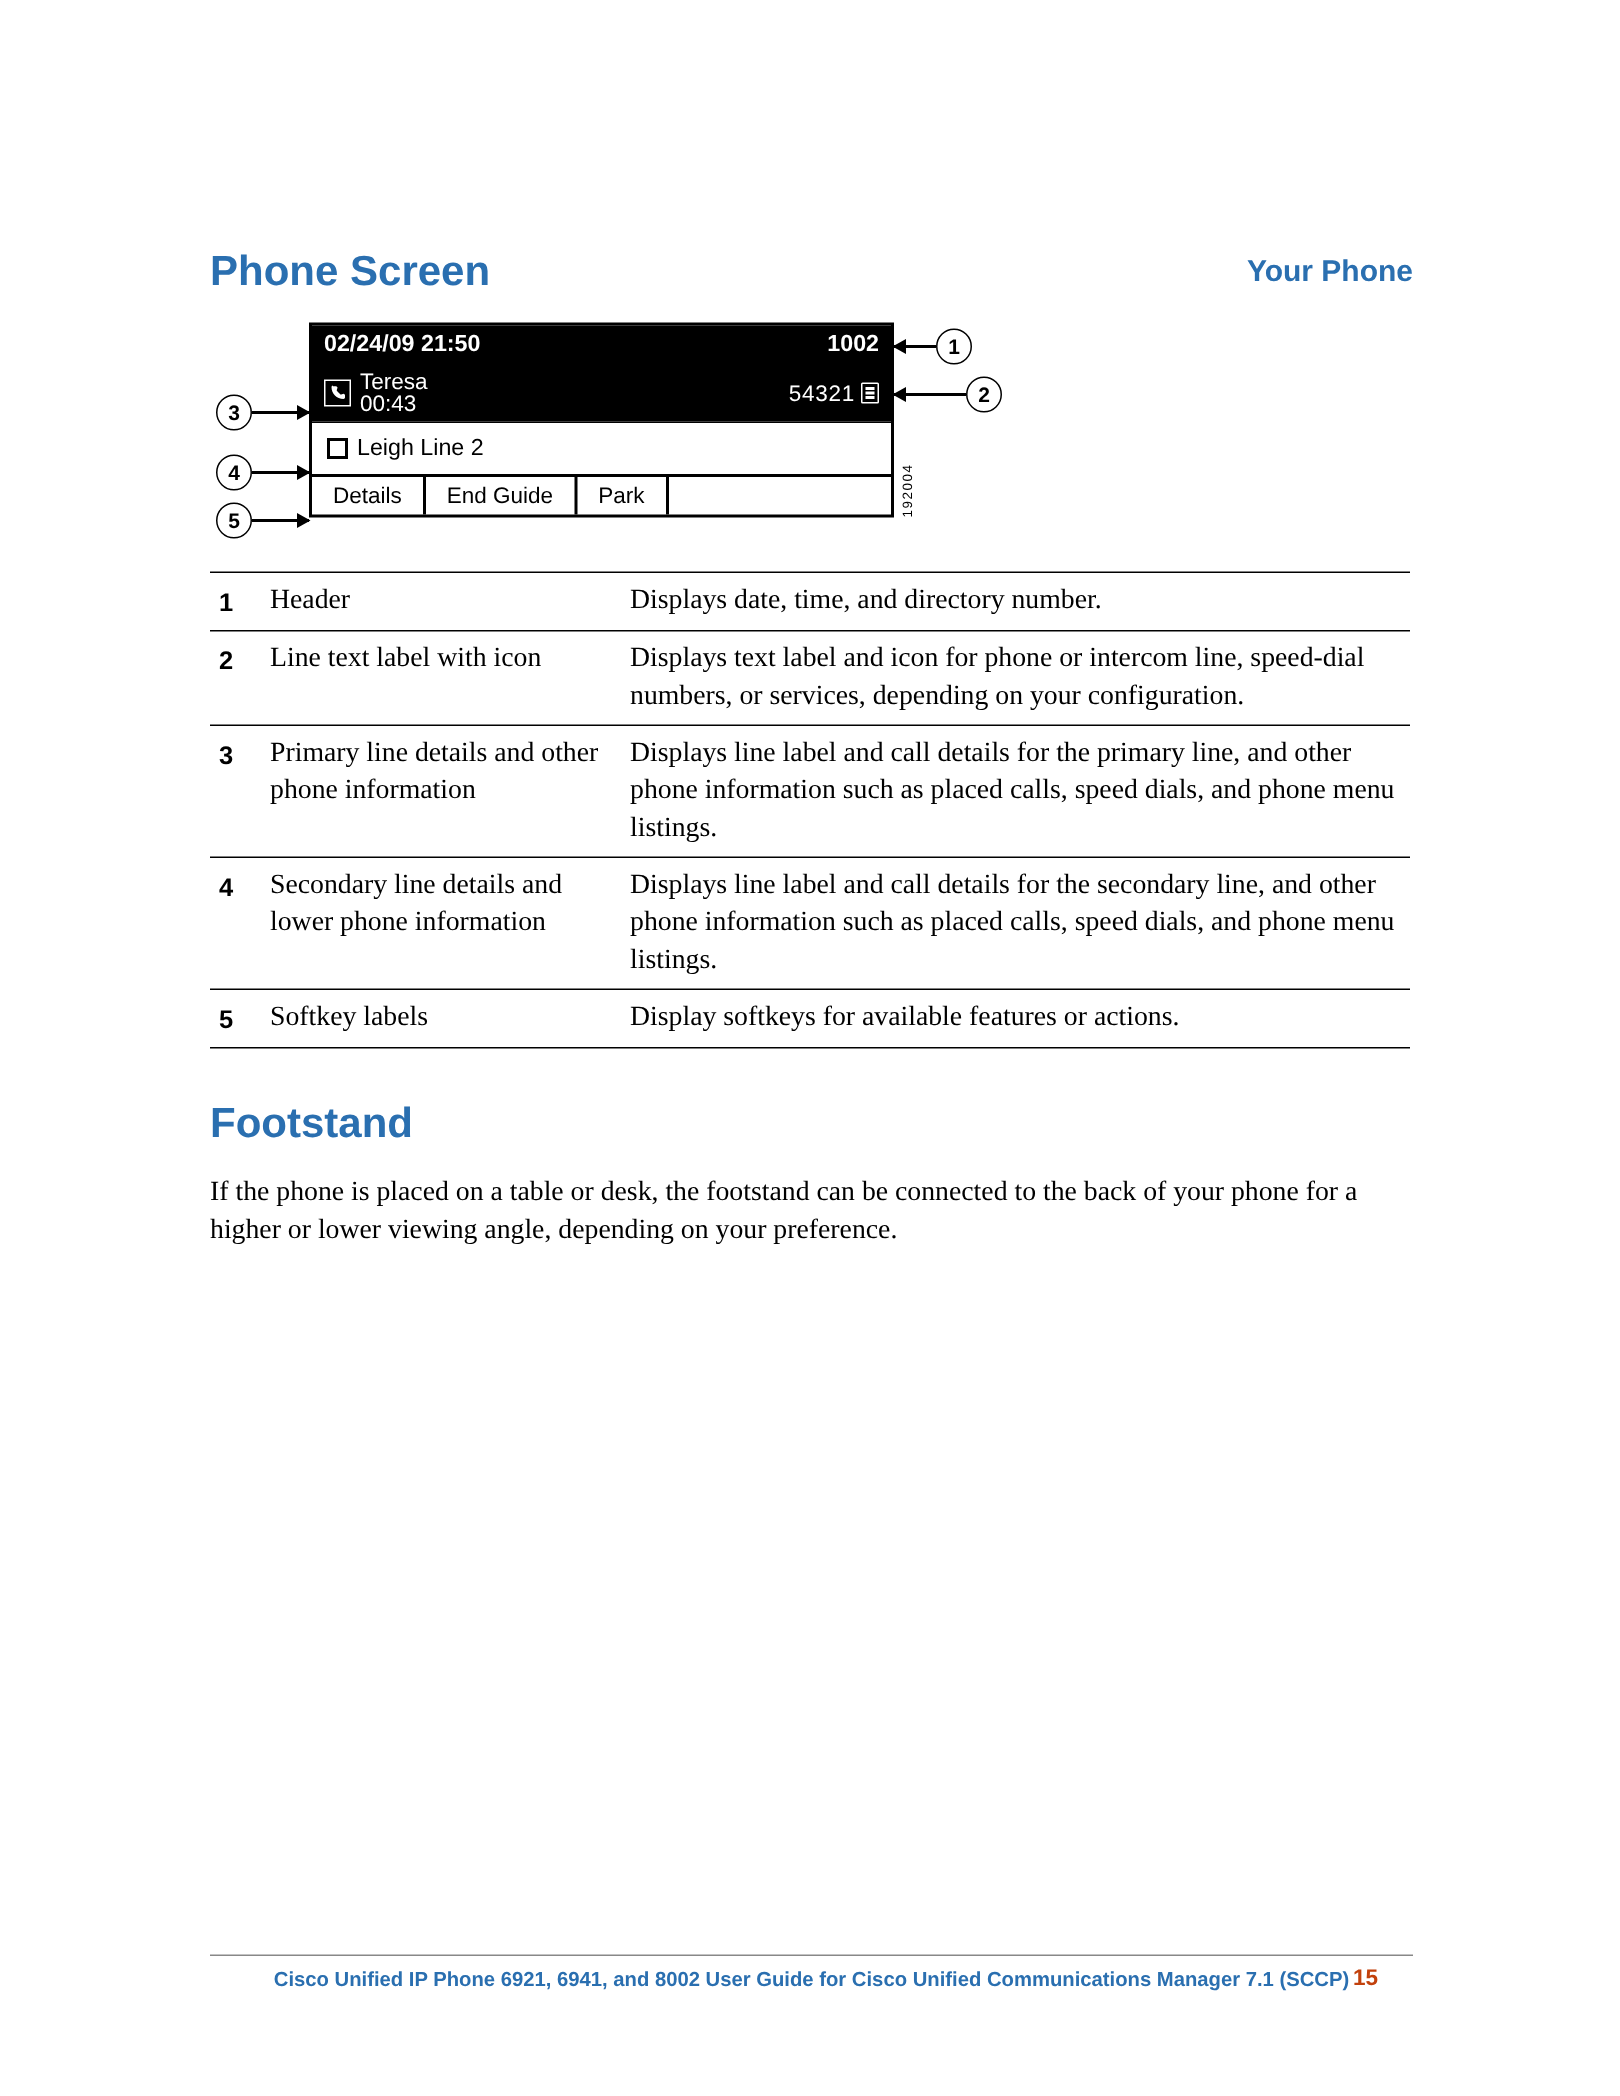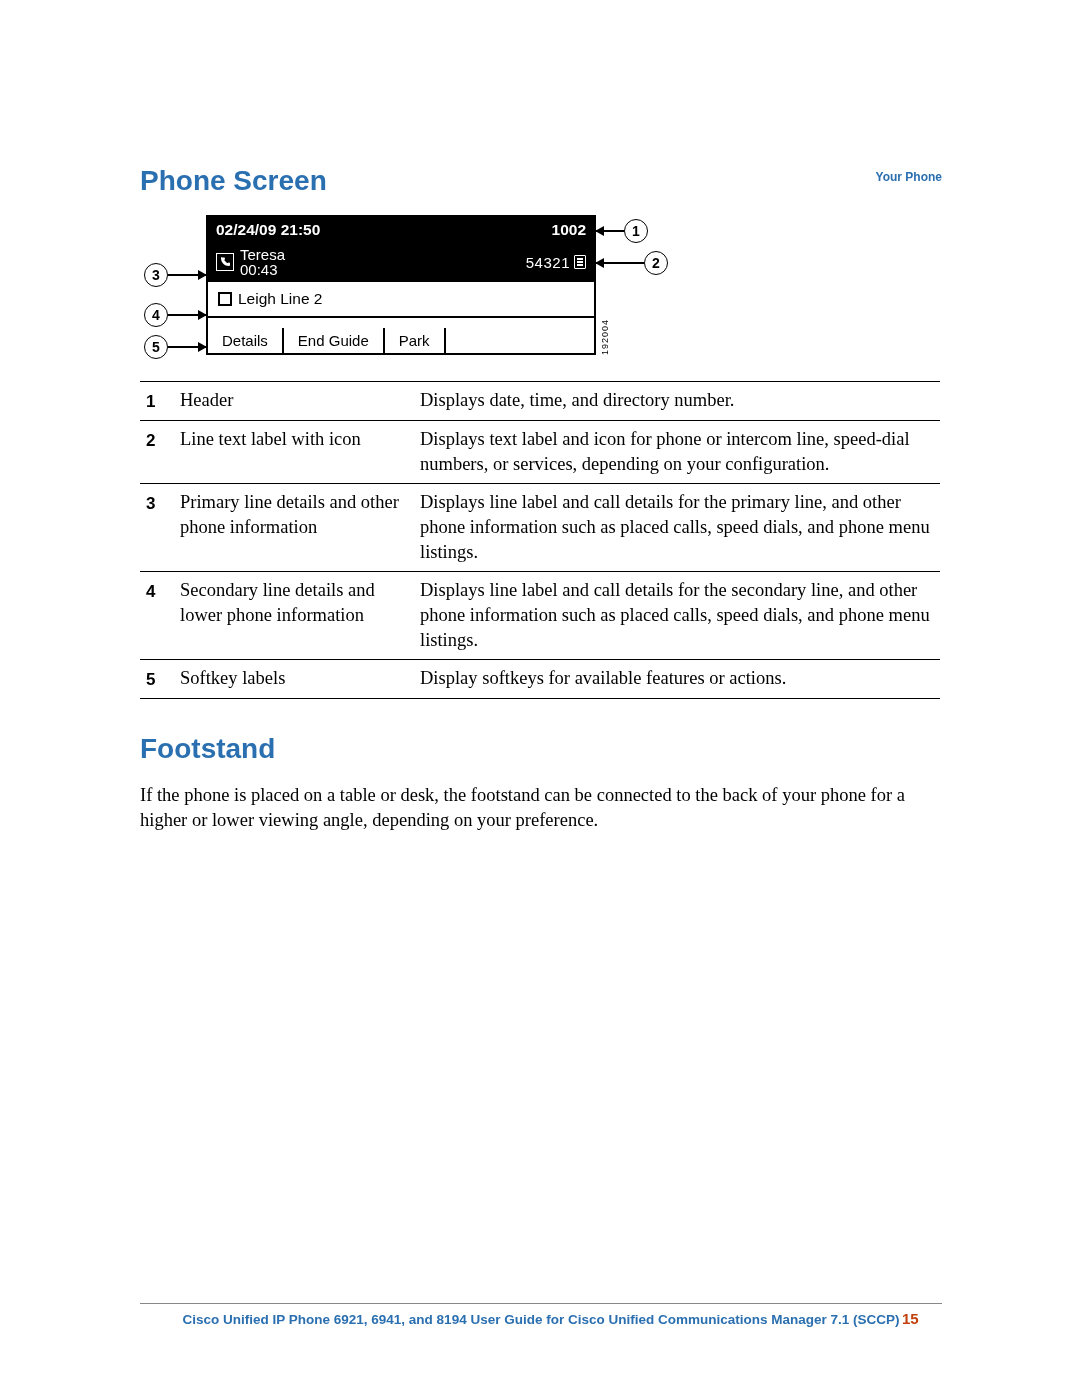--- a/index.html
+++ b/index.html
@@ -1,38 +1,38 @@
 <!DOCTYPE html>
 <html><head>
 <meta charset="utf-8">
 <style>
   * { box-sizing: border-box; margin: 0; padding: 0; }
   html, body { width: 1080px; height: 1397px; background: #fff; font-family: Georgia, 'Times New Roman', serif; color: #000; }
   .page { position: relative; width: 1080px; height: 1397px; padding: 165px 140px 0 140px; }
-  .breadcrumb { position: absolute; top: 170px; right: 138px; font-family: Arial, Helvetica, sans-serif; font-weight: bold; font-size: 12px; color: #2a6fb0; }
+  .breadcrumb { position: absolute; top: 170px; right: 138px; font-family: Arial, Helvetica, sans-serif; font-weight: bold; font-size: 20px; color: #2a6fb0; }
   .sec-title { font-family: Arial, Helvetica, sans-serif; font-weight: bold; font-size: 28px; color: #2a6fb0; margin-bottom: 18px; }
   .sec-title.footstand { margin-top: 34px; }
   .body-text { font-size: 18.5px; line-height: 1.35; }
   .figure-wrap { margin: 10px 0 22px 4px; display: flex; align-items: flex-start; }
   .callouts-left { display: flex; flex-direction: column; justify-content: flex-start; }
   .screen-box { border: 2.5px solid #000; background: #fff; width: 390px; position: relative; }
   .screen-box .row { border-top: 1px solid #000; }
   .hdr { background: #000; color: #fff; font-family: Arial, Helvetica, sans-serif; font-weight: bold; font-size: 15.5px; display: flex; justify-content: space-between; padding: 4px 8px 5px 8px; }
   .primary { background: #000; color: #fff; display: flex; align-items: center; gap: 20px; padding: 3px 8px 4px 8px; font-family: Arial, Helvetica, sans-serif; font-size: 15px; }
   .primary .pleft { display: flex; align-items: center; gap: 6px; }
   .primary .ptxt { display: flex; flex-direction: column; line-height: 1.0; }
   .primary .ext { margin-left: auto; font-weight: normal; display:flex; align-items:center; gap:4px; letter-spacing:0.5px; }
   .phone-icon { width: 18px; height: 18px; border: 1.5px solid #fff; display:flex; align-items:center; justify-content:center; }
   .dir-icon { width: 12px; height: 14px; border:1.5px solid #fff; border-radius:1px; position:relative; }
   .dir-icon::before{content:"";position:absolute;left:2px;top:2px;right:2px;height:1.5px;background:#fff;box-shadow:0 3px 0 #fff,0 6px 0 #fff;}
   .secondary { display: flex; align-items: center; gap: 6px; padding: 8px 10px; font-family: Arial, Helvetica, sans-serif; font-size: 15.5px; }
   .sec-icon { width: 14px; height: 14px; border: 2px solid #000; display:inline-block; position:relative; }
   .sec-icon::after{content:"";position:absolute;left:1px;top:1px;width:10px;height:7px;border-bottom:2px solid #000;border-right:2px solid #000;transform:rotate(-40deg);display:none;}
   .softkeys { display: flex; border-top: 2px solid #000; }
-  .softkeys .sk { flex: 0 0 auto; padding: 4px 14px; font-family: Arial, Helvetica, sans-serif; font-size: 15px; border-right: 2px solid #000; margin-top: 10px; }
+  .softkeys .sk { flex: 0 0 auto; padding: 4px 14px; font-family: Arial, Helvetica, sans-serif; font-size: 15px; border-right: 2px solid #000; }
   .figno-right { position: absolute; right: -16px; bottom: -2px; font-family: Arial, sans-serif; font-size: 9px; letter-spacing: 1px; writing-mode: vertical-rl; transform: rotate(180deg); }
   .callout { display: flex; align-items: center; gap: 0; }
   .callout .circle { width: 24px; height: 24px; border: 1.6px solid #000; border-radius: 50%; display:flex; align-items:center; justify-content:center; font-family: Arial, sans-serif; font-weight: bold; font-size: 14px; background:#fff; }
   .arrow-r, .arrow-l { display:inline-block; position:relative; }
   .arrow-r .shaft { height:1.6px; background:#000; display:block; }
   .arrow-r .head { width:0;height:0;border-top:5px solid transparent;border-bottom:5px solid transparent;border-left:9px solid #000;position:absolute;right:-1px;top:50%;transform:translateY(-50%);}
   .arrow-l .shaft { height:1.6px; background:#000; display:block; }
   .arrow-l .head { width:0;height:0;border-top:5px solid transparent;border-bottom:5px solid transparent;border-right:9px solid #000;position:absolute;left:-1px;top:50%;transform:translateY(-50%);}
   table.legend { border-collapse: collapse; width: 100%; margin-top: 6px; }
   table.legend td { border-top: 1px solid #000; padding: 6px 6px; vertical-align: top; font-size: 18.5px; line-height: 1.35; }
@@ -158,16 +158,16 @@
       <td>Display softkeys for available features or actions.</td>
     </tr>
   </tbody>
     </table>
 
   <h2 class="sec-title footstand">Footstand</h2>
   <p class="body-text">If the phone is placed on a table or desk, the footstand can be connected to the back of your phone for a higher or lower viewing angle, depending on your preference.</p>
 
   <div class="footer">
     <span class="spacer"></span>
-    <span class="ftitle">Cisco Unified IP Phone 6921, 6941, and 8194 User Guide for Cisco Unified Communications Manager 7.1 (SCCP)</span>
+    <span class="ftitle">Cisco Unified IP Phone 6921, 6941, and 8002 User Guide for Cisco Unified Communications Manager 7.1 (SCCP)</span>
     <span class="pno">15</span>
   </div>
 </div>
 
 </body></html>

